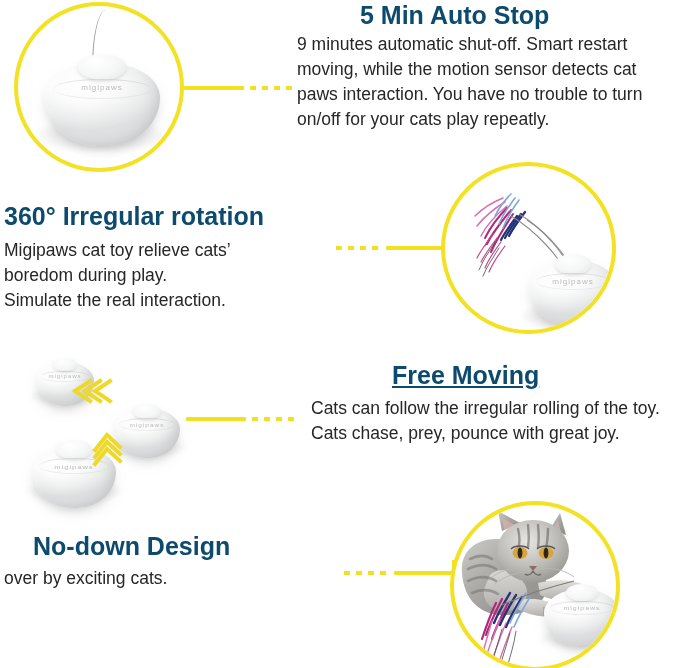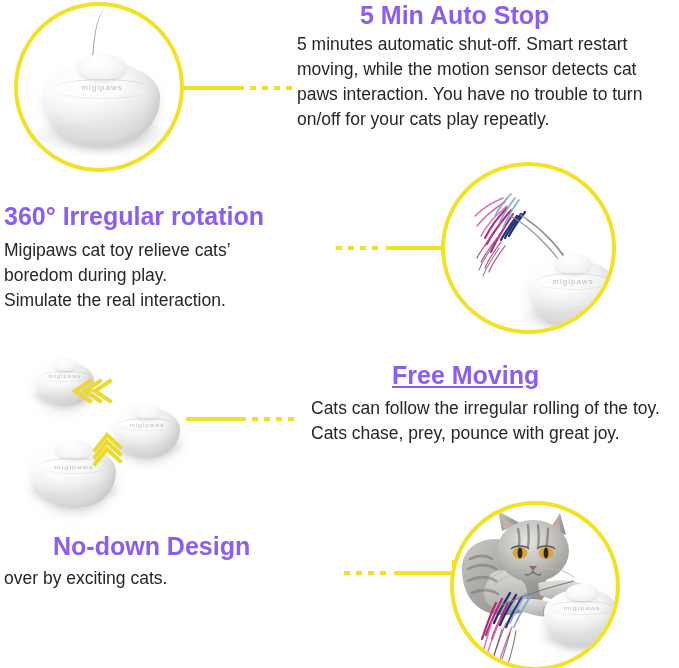--- a/index.html
+++ b/index.html
@@ -16,21 +16,21 @@
     position: relative;
     width: 679px;
     height: 668px;
     background: #ffffff;
     overflow: hidden;
   }
 
   
   .feature-title {
     position: absolute;
-    color: #8b5cf6;
+    color: #0c4a6e;
     font-weight: bold;
     font-size: 25px;
     line-height: 1.1;
     white-space: nowrap;
     letter-spacing: 0px;
   }
   .feature-body {
     position: absolute;
     color: #262626;
     font-size: 17.5px;
@@ -162,21 +162,21 @@
       </div>
     </div>
   </div>
 
   <div class="connector" style="left:184px; top:81px; width:112px;">
     <div class="seg-solid" style="left:0; width:60px;"></div>
     <div class="seg-dashes" style="left:66px; width:44px;"></div>
   </div>
 
   <div class="feature-title" style="left:360px; top:2px;">5 Min Auto Stop</div>
-  <div class="feature-body" style="left:297px; top:32px; width:373px;">5 minutes automatic shut-off. Smart restart moving, while the motion sensor detects cat paws interaction. You have no trouble to turn on/off for your cats play repeatly.</div>
+  <div class="feature-body" style="left:297px; top:32px; width:373px;">9 minutes automatic shut-off. Smart restart moving, while the motion sensor detects cat paws interaction. You have no trouble to turn on/off for your cats play repeatly.</div>
 
   <div class="feature-title" style="left:4px; top:203px;">360° Irregular rotation</div>
   <div class="feature-body" style="left:4px; top:238px; width:320px;">
     <div>Migipaws cat toy relieve cats’</div>
     <div>boredom during play.</div>
     <div>Simulate the real interaction.</div>
   </div>
 
   <div class="connector" style="left:336px; top:241px; width:116px;">
     <div class="seg-dashes" style="left:0; width:44px;"></div>
@@ -278,21 +278,21 @@
   </div>
 
   <div class="connector" style="left:186px; top:412px; width:112px;">
     <div class="seg-solid" style="left:0; width:60px;"></div>
     <div class="seg-dashes" style="left:66px; width:44px;"></div>
   </div>
 
   <div class="feature-title" style="left:392px; top:362px;text-decoration:underline;">Free Moving</div>
   <div class="feature-body" style="left:311px; top:396px; width:360px;">Cats can follow the irregular rolling of the toy. Cats chase, prey, pounce with great joy.</div>
 
-  <div class="feature-title" style="left:33px; top:533px;margin-left:20px;">No-down Design</div>
+  <div class="feature-title" style="left:33px; top:533px;">No-down Design</div>
   <div class="feature-body" style="left:4px; top:566px; width:320px;">
     <div>over by exciting cats.</div>
   </div>
 
   <div class="connector" style="left:344px; top:566px; width:116px;">
     <div class="seg-dashes" style="left:0; width:44px;"></div>
     <div class="seg-solid" style="left:50px; width:62px;"></div>
     <div class="seg-tick" style="left:108px; top:-6px; height:26px;"></div>
   </div>
 

